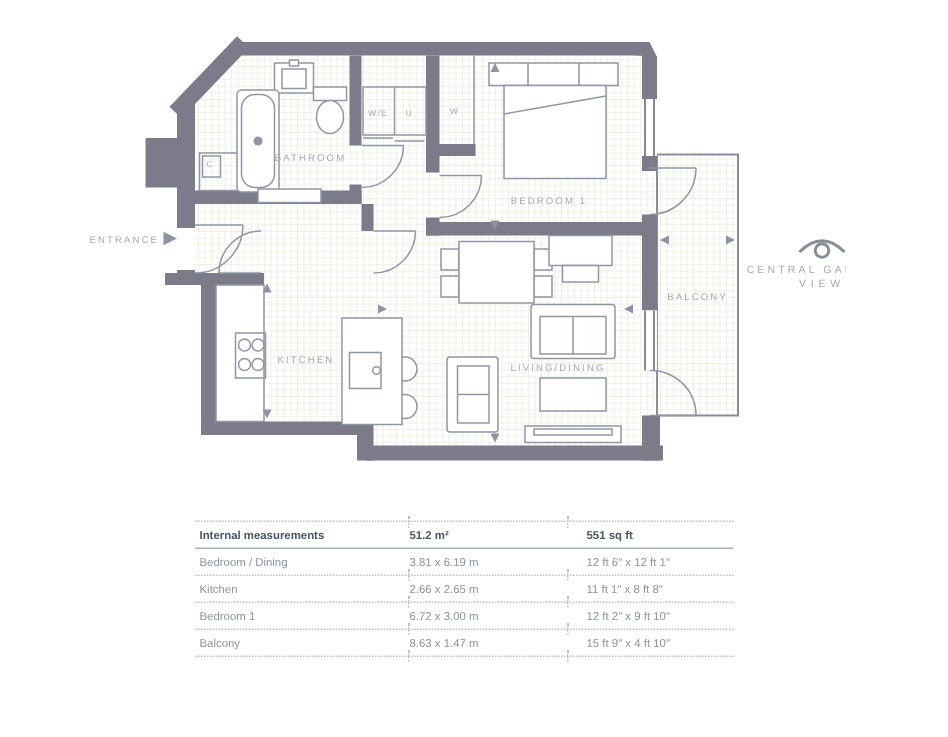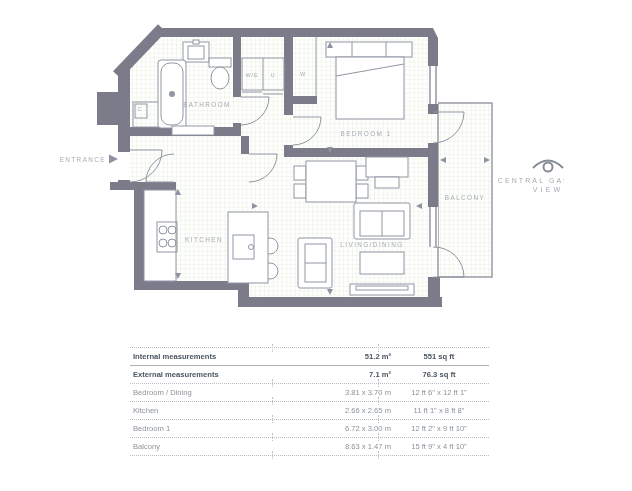--- a/index.html
+++ b/index.html
@@ -18,22 +18,22 @@
   .logo .l1{font-size:7px;letter-spacing:2.1px;color:#a4aab1;white-space:nowrap;}
   .logo .l2{font-size:7px;letter-spacing:3.2px;color:#a4aab1;margin-top:2px;}
   
   .mtable{position:absolute;left:130px;top:347px;width:359px;font-size:7.6px;color:#8b939b;
           border-top:1px dotted #b9bfc6;}
   .trow{position:relative;display:flex;align-items:center;height:17px;
         border-bottom:1px dotted #b9bfc6;}
   .trow.solid{border-bottom:1px solid #a9afb7;}
   .trow.bold{font-weight:bold;color:#4a5560;}
   .c1{flex:0 0 140px;padding-left:3px;text-align:left;white-space:nowrap;}
-  .c2{flex:0 0 118px;text-align:right;white-space:nowrap;}
-  .c3{flex:1;text-align:center;padding-right:2px;white-space:nowrap;}
+  .c2{flex:0 0 118px;text-align:left;white-space:nowrap;}
+  .c3{flex:1;text-align:left;padding-right:2px;white-space:nowrap;}
   .tick{position:absolute;bottom:-4px;width:0;height:8px;border-left:1px dotted #b9bfc6;}
   .tick.t1{left:142px;} .tick.t2{left:248px;}
   .topticks .tick{top:-4px;bottom:auto;}
 </style>
 </head>
 <body>
 
 <div id="stage">
 
   <svg id="plan-svg" width="632" height="491" viewBox="0 0 632 491">
@@ -205,30 +205,23 @@
   </div>
 
   <div class="mtable">
     <div class="trow bold solid topticks">
       <span class="c1">Internal measurements</span>
       <span class="c2">51.2 m²</span>
       <span class="c3">551 sq ft</span>
       <i class="tick t1"></i>
         <i class="tick t2"></i>
     </div>
-    <div class="trow bold">
-      <span class="c1">External measurements</span>
-      <span class="c2">7.1 m²</span>
-      <span class="c3">76.3 sq ft</span>
-      <i class="tick t1"></i>
-        <i class="tick t2"></i>
-    </div>
     <div class="trow">
       <span class="c1">Bedroom / Dining</span>
-      <span class="c2">3.81 x 3.70 m</span>
+      <span class="c2">3.81 x 6.19 m</span>
       <span class="c3">12 ft 6" x 12 ft 1"</span>
       <i class="tick t1"></i>
         <i class="tick t2"></i>
     </div>
     <div class="trow">
       <span class="c1">Kitchen</span>
       <span class="c2">2.66 x 2.65 m</span>
       <span class="c3">11 ft 1" x 8 ft 8"</span>
       <i class="tick t1"></i>
         <i class="tick t2"></i>

